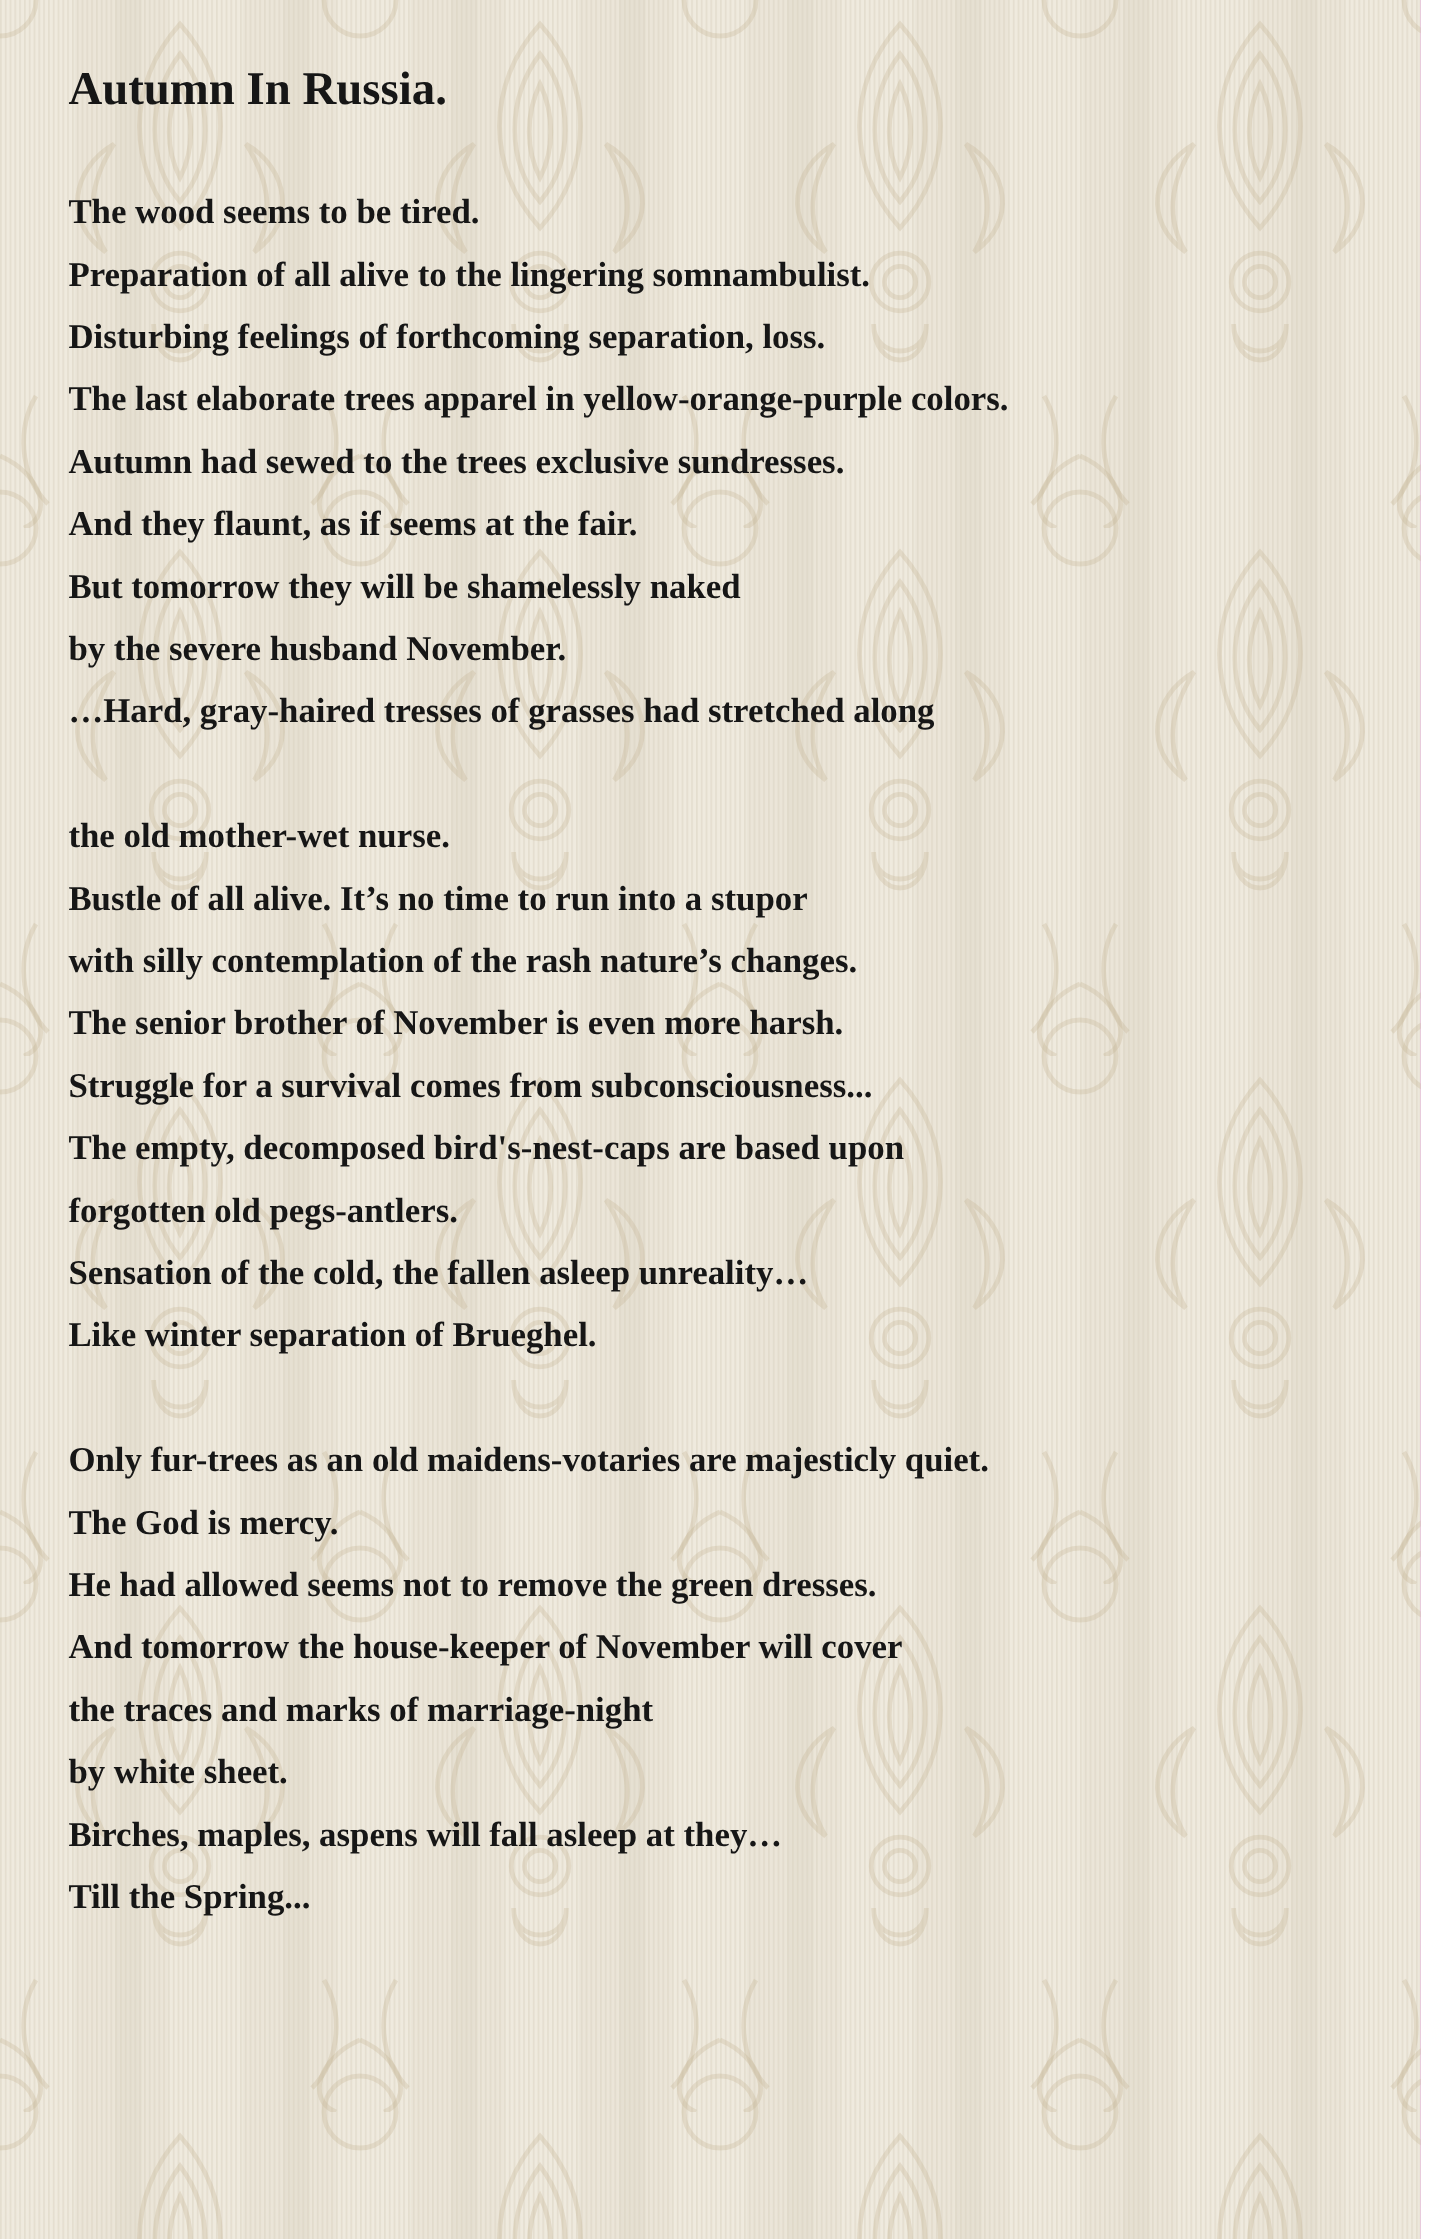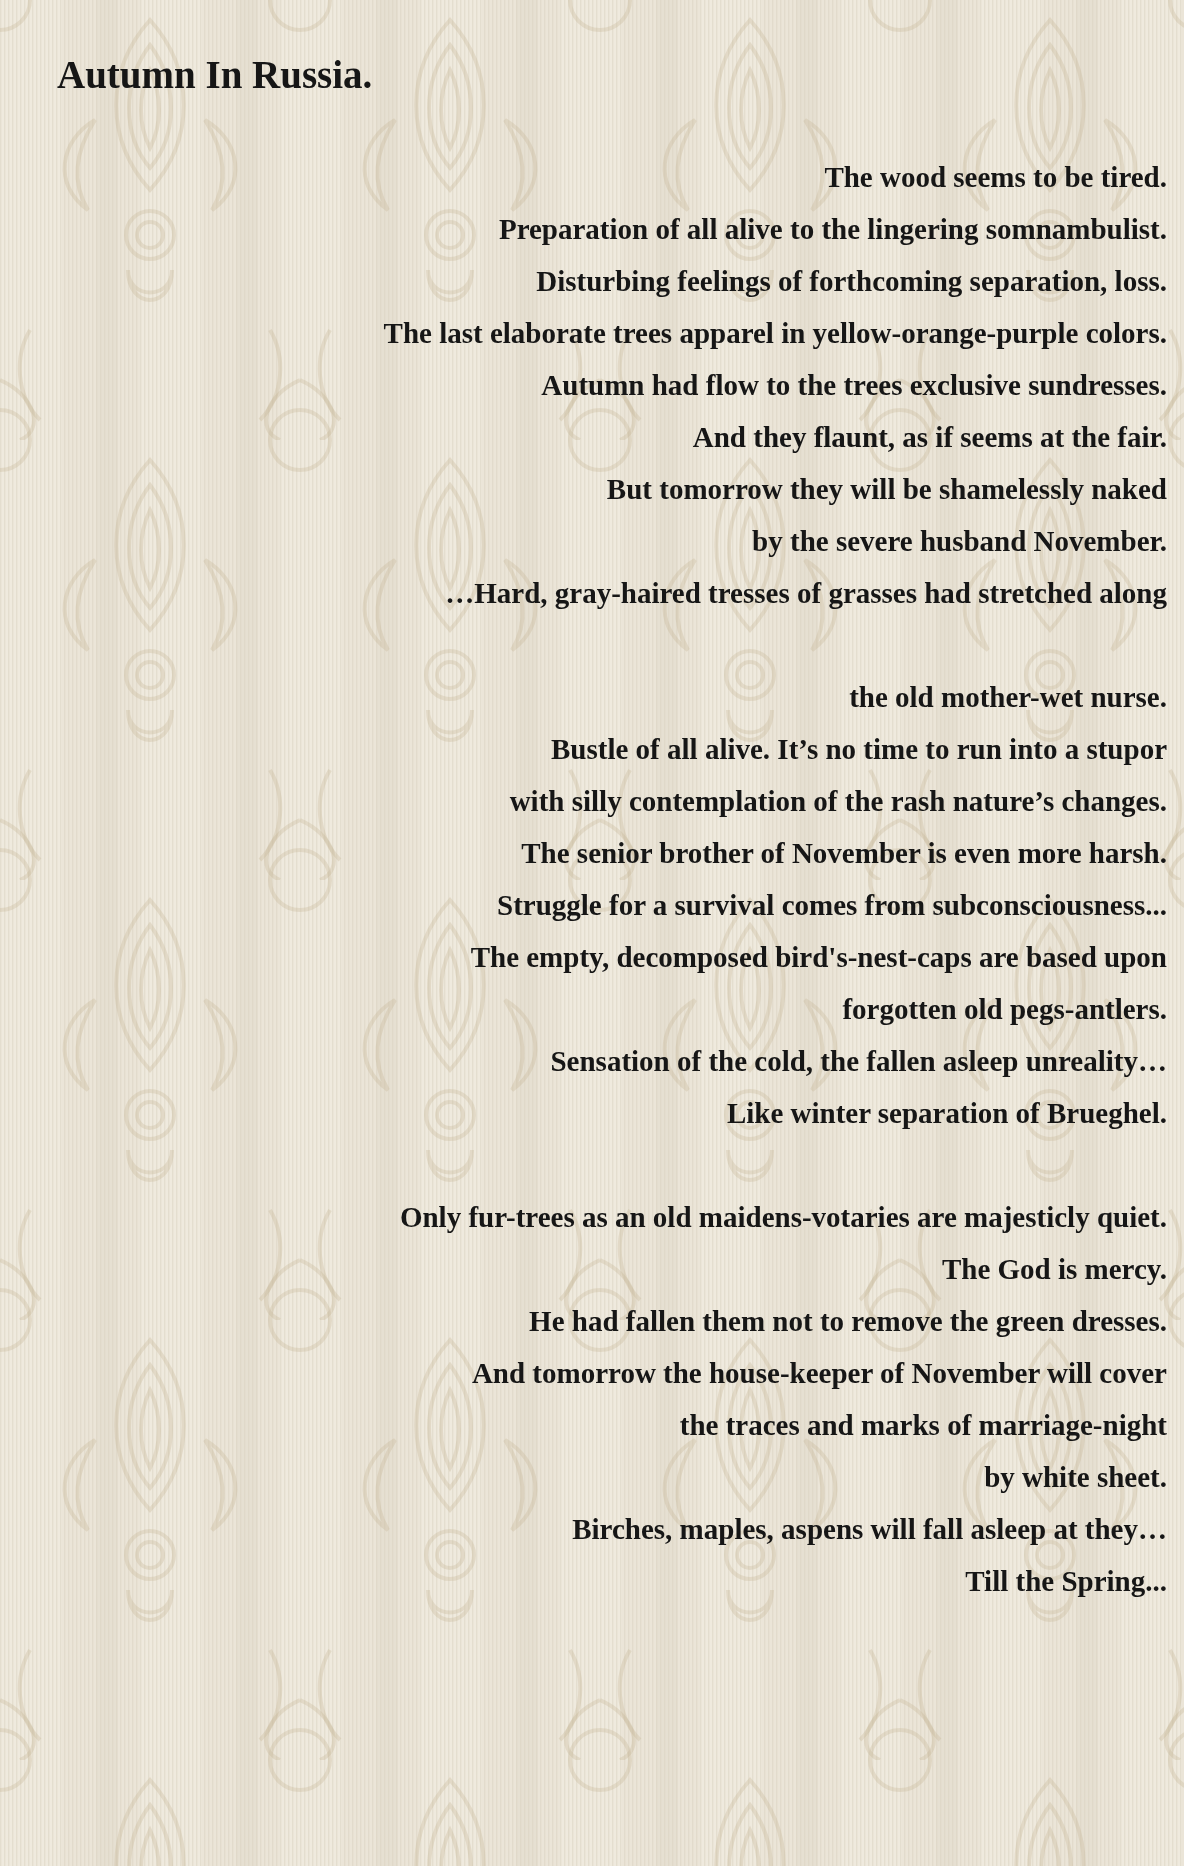--- a/index.html
+++ b/index.html
@@ -32,21 +32,21 @@
     font-weight: bold;
     color: #161616;
     white-space: nowrap;
   }
   .flow {
     position: absolute;
     left: 57px;
     top: 151px;
     width: 1110px;
   }
-  .stanza { margin: 0 0 52px 0; text-align: right; }
+  .stanza { margin: 0 0 52px 0; }
   .line {
     font-size: 29px;
     font-weight: bold;
     line-height: 52px;
     color: #161616;
     white-space: nowrap;
   }
   .author {
     margin: 0;
     font-size: 37px;
@@ -102,21 +102,21 @@
 
     <h1 class="title">Autumn In Russia.</h1>
 
     <div class="flow">
 
       <div class="stanza">
         <div class="line">The wood seems to be tired.</div>
         <div class="line">Preparation of all alive to the lingering somnambulist.</div>
         <div class="line">Disturbing feelings of forthcoming separation, loss.</div>
         <div class="line">The last elaborate trees apparel in yellow-orange-purple colors.</div>
-        <div class="line">Autumn had flow to the trees exclusive sundresses.</div>
+        <div class="line">Autumn had sewed to the trees exclusive sundresses.</div>
         <div class="line">And they flaunt, as if seems at the fair.</div>
         <div class="line">But tomorrow they will be shamelessly naked</div>
         <div class="line">by the severe husband November.</div>
         <div class="line">…Hard, gray-haired tresses of grasses had stretched along</div>
       </div>
 
       <div class="stanza">
         <div class="line">the old mother-wet nurse.</div>
         <div class="line">Bustle of all alive. It’s no time to run into a stupor</div>
         <div class="line">with silly contemplation of the rash nature’s changes.</div>
@@ -124,21 +124,21 @@
         <div class="line">Struggle for a survival comes from subconsciousness...</div>
         <div class="line">The empty, decomposed bird's-nest-caps are based upon</div>
         <div class="line">forgotten old pegs-antlers.</div>
         <div class="line">Sensation of the cold, the fallen asleep unreality…</div>
         <div class="line">Like winter separation of Brueghel.</div>
       </div>
 
       <div class="stanza">
         <div class="line">Only fur-trees as an old maidens-votaries are majesticly quiet.</div>
         <div class="line">The God is mercy.</div>
-        <div class="line">He had fallen them not to remove the green dresses.</div>
+        <div class="line">He had allowed seems not to remove the green dresses.</div>
         <div class="line">And tomorrow the house-keeper of November will cover</div>
         <div class="line">the traces and marks of marriage-night</div>
         <div class="line">by white sheet.</div>
         <div class="line">Birches, maples, aspens will fall asleep at they…</div>
         <div class="line">Till the Spring...</div>
       </div>
 
 
     </div>
   </div>

